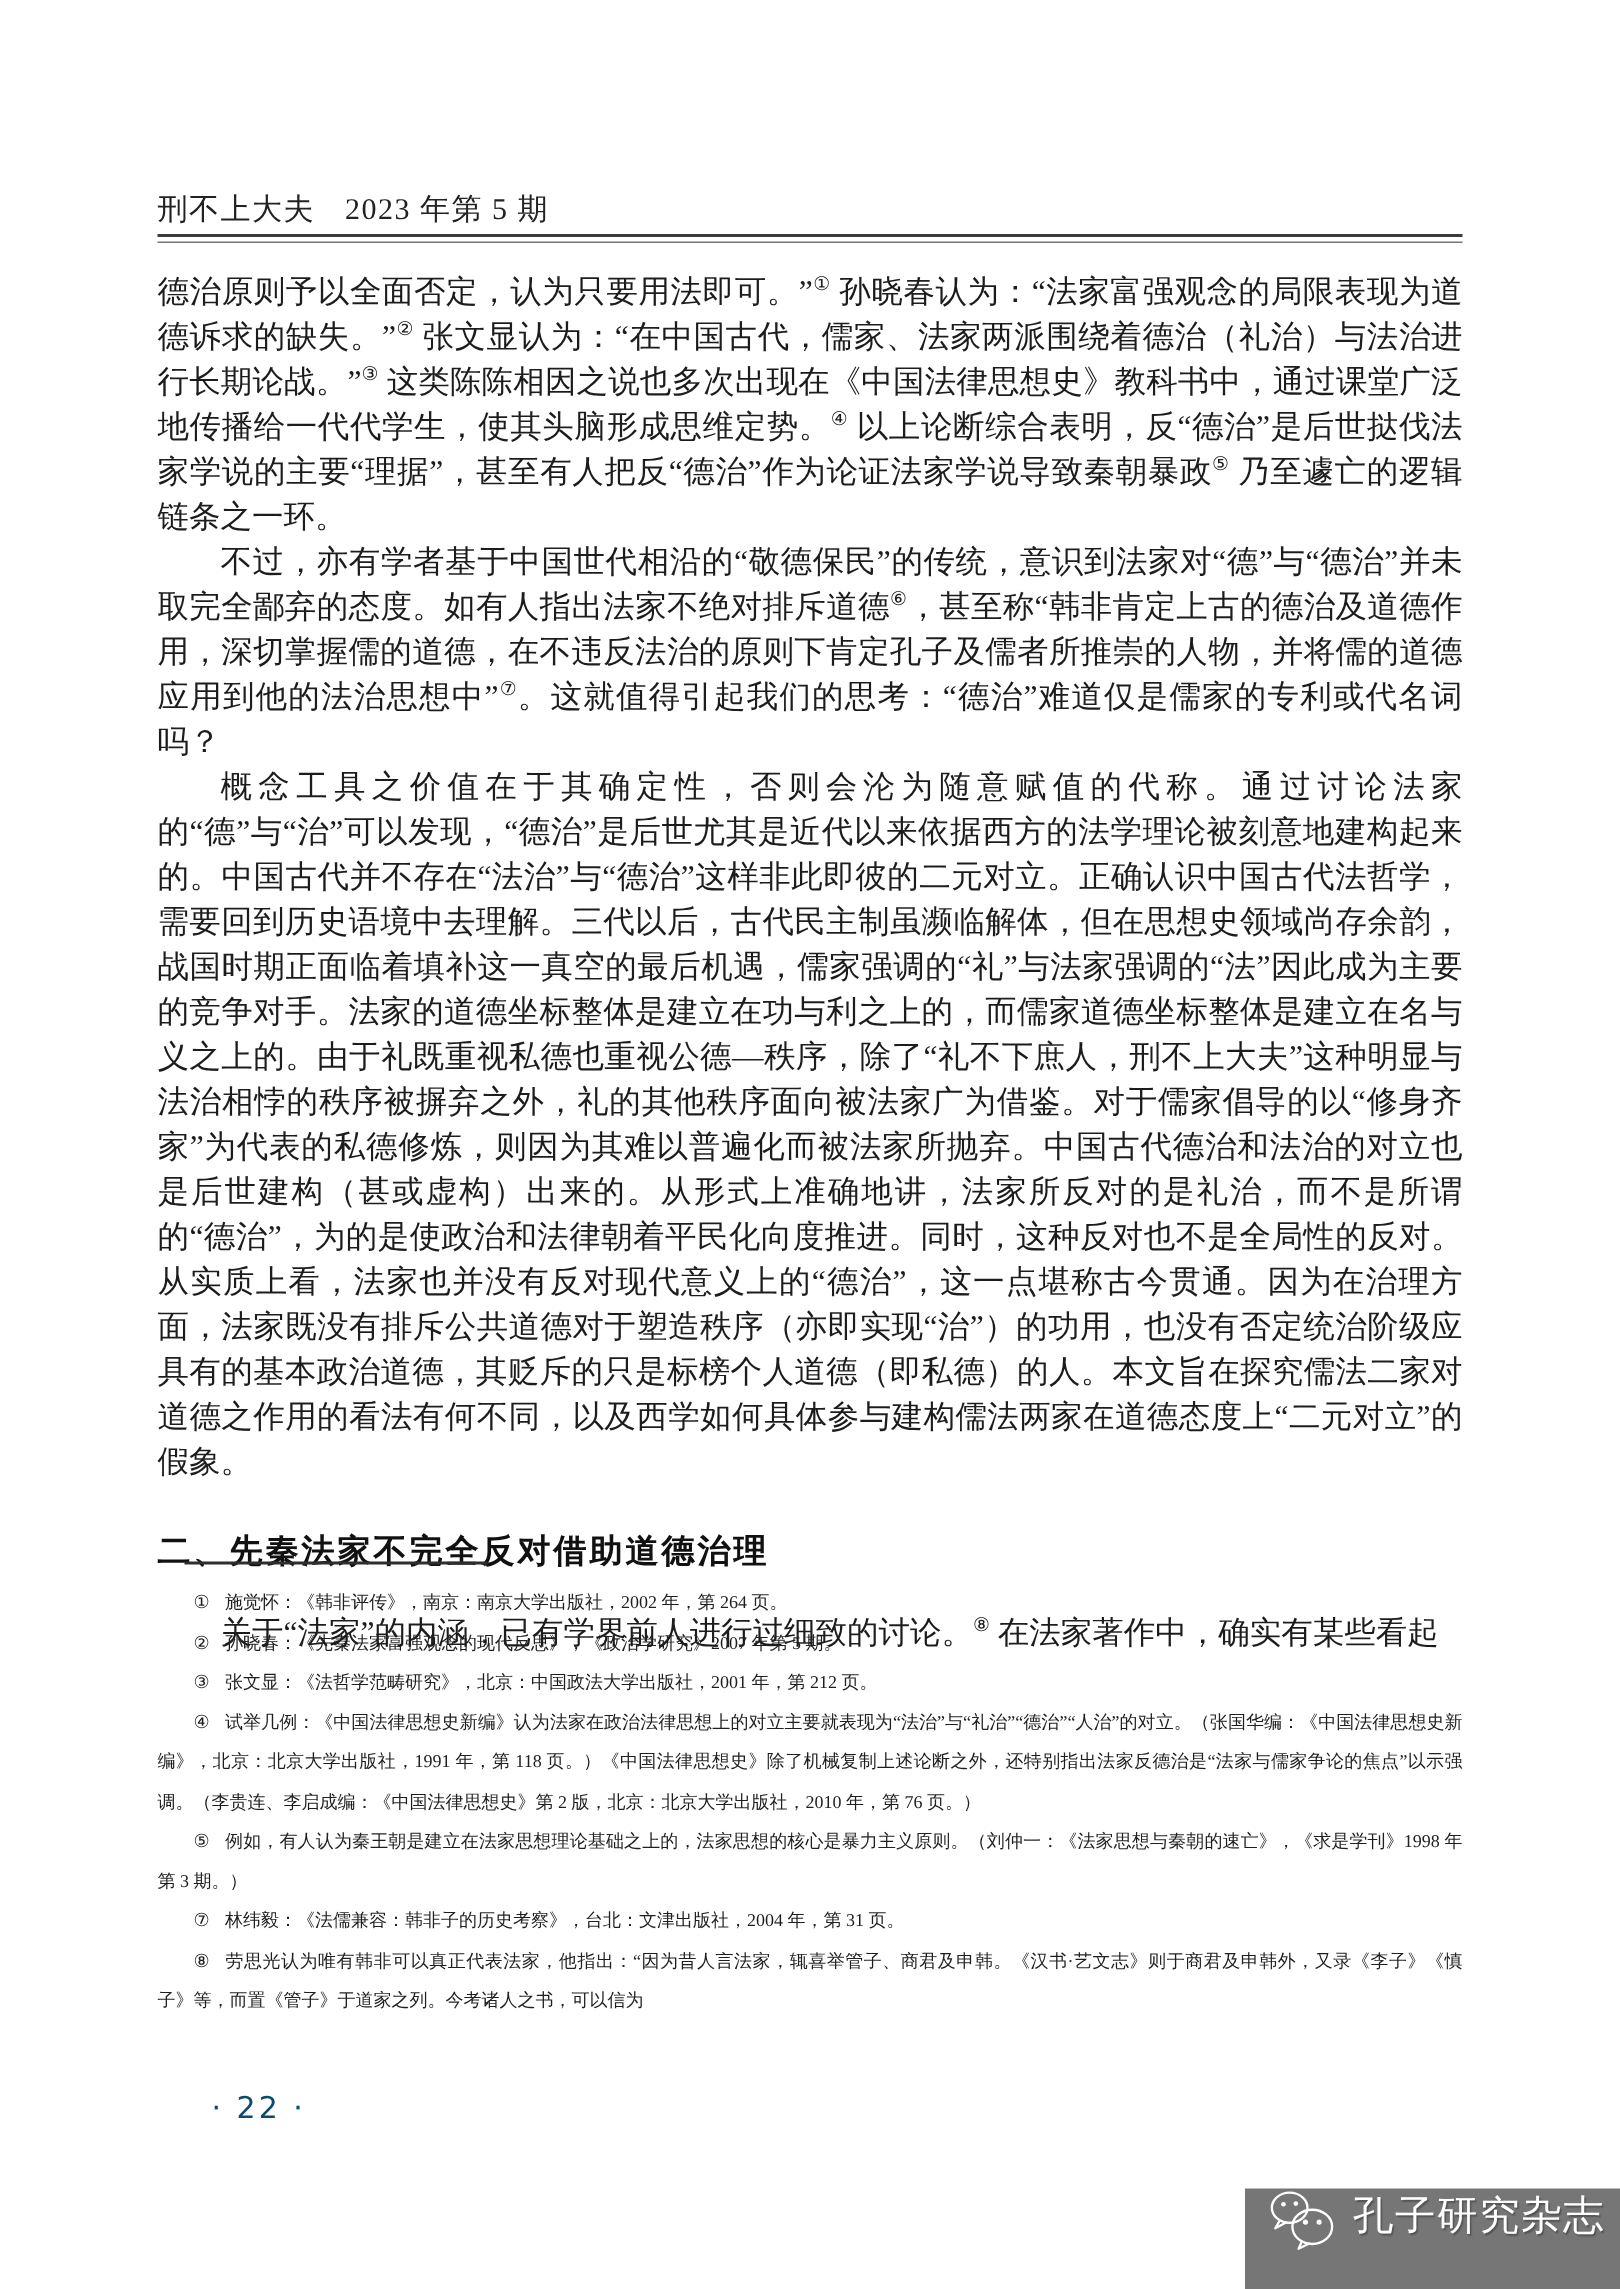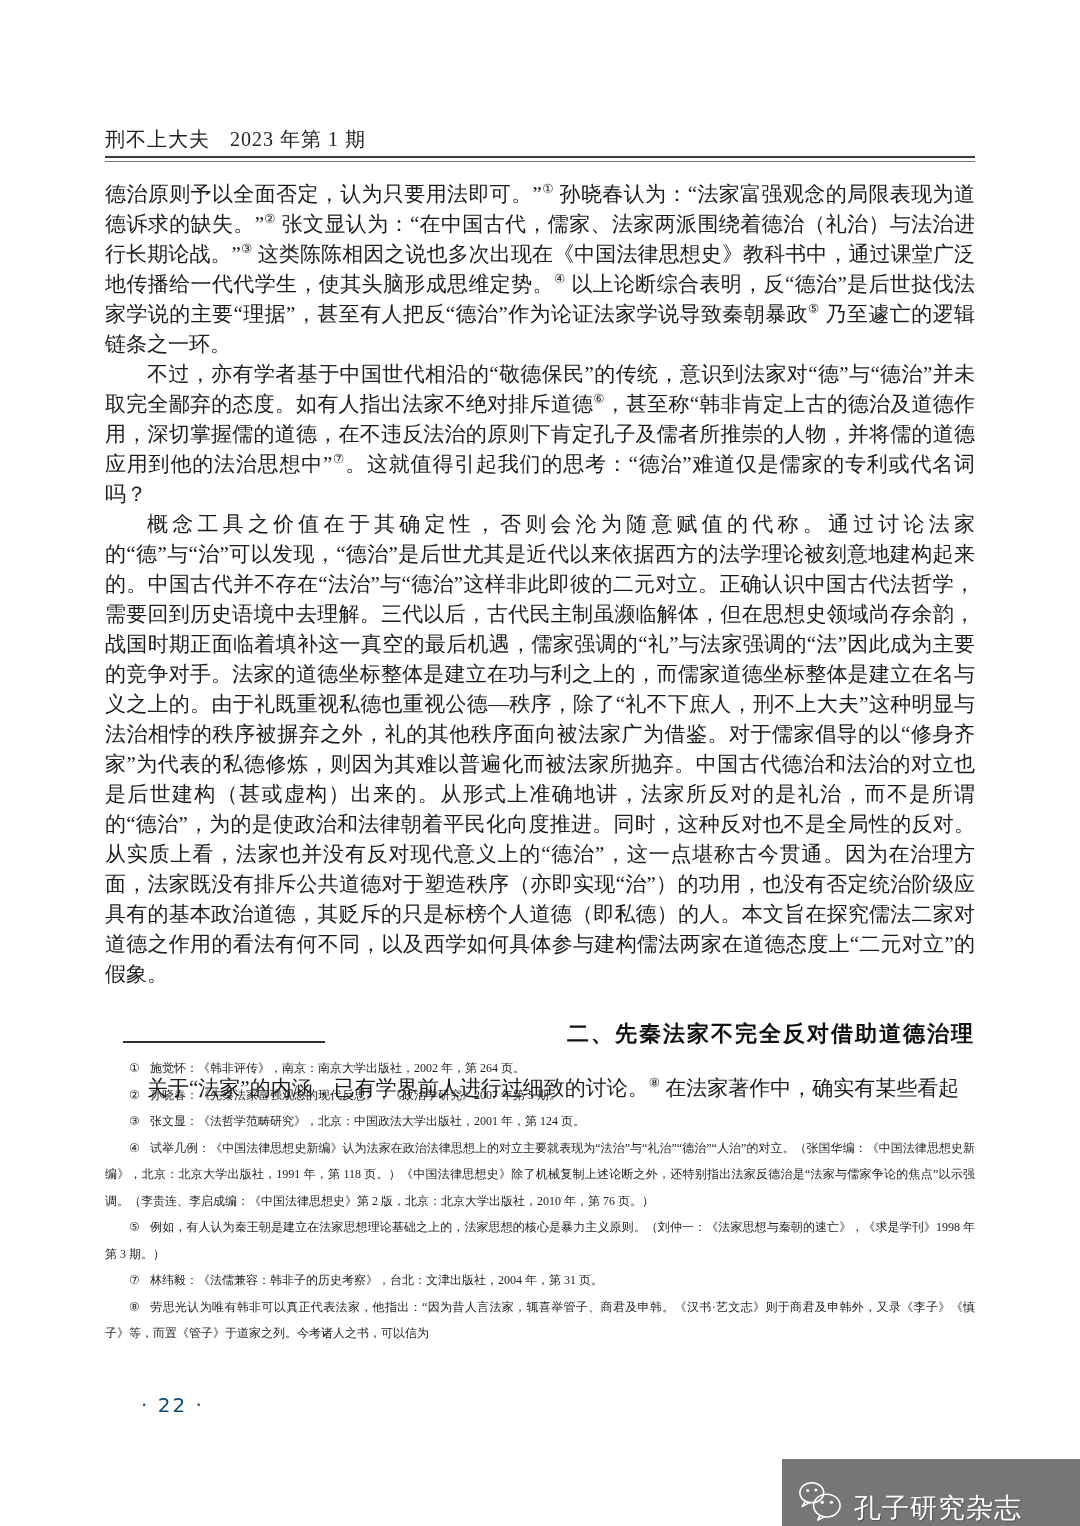--- a/index.html
+++ b/index.html
@@ -25,21 +25,21 @@
   .content{
     position:absolute;left:105px;top:179px;width:870px;
     font-size:21px;line-height:30px;text-align:justify;
     text-justify:inter-ideograph;
   }
   .content p{margin:0;}
   .indent{text-indent:2em;}
   sup{font-size:0.6em;line-height:0;vertical-align:super;}
   .section-heading{
     margin:30px 0 24px 0 !important;
-    text-align:right;font-weight:bold;font-size:22px;letter-spacing:2px;
+    text-align:left;font-weight:bold;font-size:22px;letter-spacing:2px;
     color:#111;
   }
   
   .fn-rule{
     position:absolute;left:123px;top:1041px;width:202px;height:2px;
     background:#2e2e2e;
   }
   .footnotes{
     position:absolute;left:105px;top:1055px;width:870px;
     font-size:12px;line-height:26.5px;text-align:justify;
@@ -48,57 +48,57 @@
   .footnotes p{margin:0;text-indent:2em;}
   .fn-text{margin-left:0.85em;}
   
   .page-number{
     position:absolute;left:141px;top:1393px;
     font-family:"DejaVu Sans","Liberation Sans",sans-serif;
     font-size:20px;color:#0c4a6e;letter-spacing:2px;
   }
   
   .watermark{
-    position:absolute;right:0;bottom:0;width:298px;height:67px;
+    position:absolute;right:0;bottom:0;width:250px;height:67px;
     background:#767676;
-    display:flex;align-items:flex-end;
+    display:flex;align-items:flex-start;
     padding-left:14px;box-sizing:border-box;
     color:#ffffff;
   }
   .watermark .wm-label{
     font-size:27px;letter-spacing:1px;margin-left:10px;
     text-shadow:1px 1px 1px rgba(0,0,0,0.3);
     white-space:nowrap;
   }
   .wm-icon{flex:0 0 auto;}
 </style>
 </head>
 <body>
 
 <div class="page">
 
   <div class="running-head">
-    <span>刑不上大夫</span><span class="issue">2023 年第 1 期</span>
+    <span>刑不上大夫</span><span class="issue">2023 年第 5 期</span>
   </div>
   <div class="head-rule"></div>
 
   <div class="content">
     <p>德治原则予以全面否定，认为只要用法即可。”<sup>①</sup> 孙晓春认为：“法家富强观念的局限表现为道德诉求的缺失。”<sup>②</sup> 张文显认为：“在中国古代，儒家、法家两派围绕着德治（礼治）与法治进行长期论战。”<sup>③</sup> 这类陈陈相因之说也多次出现在《中国法律思想史》教科书中，通过课堂广泛地传播给一代代学生，使其头脑形成思维定势。<sup>④</sup> 以上论断综合表明，反“德治”是后世挞伐法家学说的主要“理据”，甚至有人把反“德治”作为论证法家学说导致秦朝暴政<sup>⑤</sup> 乃至遽亡的逻辑链条之一环。</p>
     <p class="indent">不过，亦有学者基于中国世代相沿的“敬德保民”的传统，意识到法家对“德”与“德治”并未取完全鄙弃的态度。如有人指出法家不绝对排斥道德<sup>⑥</sup>，甚至称“韩非肯定上古的德治及道德作用，深切掌握儒的道德，在不违反法治的原则下肯定孔子及儒者所推崇的人物，并将儒的道德应用到他的法治思想中”<sup>⑦</sup>。这就值得引起我们的思考：“德治”难道仅是儒家的专利或代名词吗？</p>
     <p class="indent">概念工具之价值在于其确定性，否则会沦为随意赋值的代称。通过讨论法家的“德”与“治”可以发现，“德治”是后世尤其是近代以来依据西方的法学理论被刻意地建构起来的。中国古代并不存在“法治”与“德治”这样非此即彼的二元对立。正确认识中国古代法哲学，需要回到历史语境中去理解。三代以后，古代民主制虽濒临解体，但在思想史领域尚存余韵，战国时期正面临着填补这一真空的最后机遇，儒家强调的“礼”与法家强调的“法”因此成为主要的竞争对手。法家的道德坐标整体是建立在功与利之上的，而儒家道德坐标整体是建立在名与义之上的。由于礼既重视私德也重视公德—秩序，除了“礼不下庶人，刑不上大夫”这种明显与法治相悖的秩序被摒弃之外，礼的其他秩序面向被法家广为借鉴。对于儒家倡导的以“修身齐家”为代表的私德修炼，则因为其难以普遍化而被法家所抛弃。中国古代德治和法治的对立也是后世建构（甚或虚构）出来的。从形式上准确地讲，法家所反对的是礼治，而不是所谓的“德治”，为的是使政治和法律朝着平民化向度推进。同时，这种反对也不是全局性的反对。从实质上看，法家也并没有反对现代意义上的“德治”，这一点堪称古今贯通。因为在治理方面，法家既没有排斥公共道德对于塑造秩序（亦即实现“治”）的功用，也没有否定统治阶级应具有的基本政治道德，其贬斥的只是标榜个人道德（即私德）的人。本文旨在探究儒法二家对道德之作用的看法有何不同，以及西学如何具体参与建构儒法两家在道德态度上“二元对立”的假象。</p>
     <p class="section-heading">二、先秦法家不完全反对借助道德治理</p>
     <p class="indent">关于“法家”的内涵，已有学界前人进行过细致的讨论。<sup>⑧</sup> 在法家著作中，确实有某些看起</p>
   </div>
 
   <div class="fn-rule"></div>
 
   <div class="footnotes">
     <p><span>①</span><span class="fn-text">施觉怀：《韩非评传》，南京：南京大学出版社，2002 年，第 264 页。</span></p>
     <p><span>②</span><span class="fn-text">孙晓春：《先秦法家富强观念的现代反思》，《政治学研究》2007 年第 5 期。</span></p>
-    <p><span>③</span><span class="fn-text">张文显：《法哲学范畴研究》，北京：中国政法大学出版社，2001 年，第 124 页。</span></p>
+    <p><span>③</span><span class="fn-text">张文显：《法哲学范畴研究》，北京：中国政法大学出版社，2001 年，第 212 页。</span></p>
     <p><span>④</span><span class="fn-text">试举几例：《中国法律思想史新编》认为法家在政治法律思想上的对立主要就表现为“法治”与“礼治”“德治”“人治”的对立。（张国华编：《中国法律思想史新编》，北京：北京大学出版社，1991 年，第 118 页。）《中国法律思想史》除了机械复制上述论断之外，还特别指出法家反德治是“法家与儒家争论的焦点”以示强调。（李贵连、李启成编：《中国法律思想史》第 2 版，北京：北京大学出版社，2010 年，第 76 页。）</span></p>
     <p><span>⑤</span><span class="fn-text">例如，有人认为秦王朝是建立在法家思想理论基础之上的，法家思想的核心是暴力主义原则。（刘仲一：《法家思想与秦朝的速亡》，《求是学刊》1998 年第 3 期。）</span></p>
     <p><span>⑦</span><span class="fn-text">林纬毅：《法儒兼容：韩非子的历史考察》，台北：文津出版社，2004 年，第 31 页。</span></p>
     <p><span>⑧</span><span class="fn-text">劳思光认为唯有韩非可以真正代表法家，他指出：“因为昔人言法家，辄喜举管子、商君及申韩。《汉书·艺文志》则于商君及申韩外，又录《李子》《慎子》等，而置《管子》于道家之列。今考诸人之书，可以信为</span></p>
   </div>
 
   <div class="page-number">· 22 ·</div>
 
   <div class="watermark">
     <span class="wm-icon">

